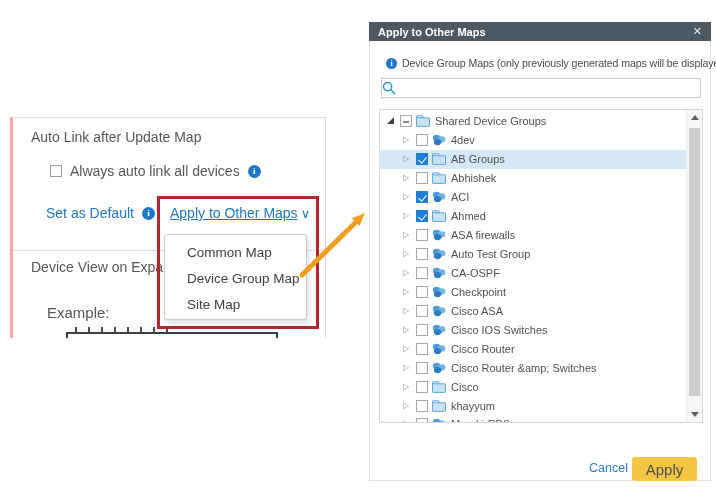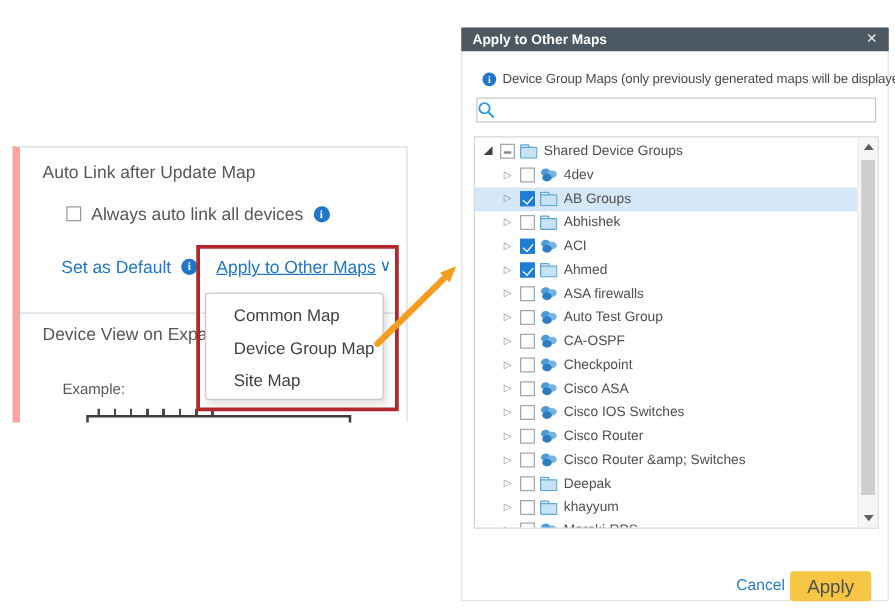--- a/index.html
+++ b/index.html
@@ -2,37 +2,37 @@
 <html><head>
 <meta charset="utf-8">
 <style>
   html,body{margin:0;padding:0;background:#fff;}
   *{box-sizing:border-box;}
   .canvas{position:relative;width:716px;height:487px;background:#fff;overflow:hidden;
           font-family:"Liberation Sans","DejaVu Sans",sans-serif;color:#54585A;}
 
   
   .left-panel{position:absolute;left:10px;top:117px;width:316px;height:221px;
-              border-top:1px solid #DADADA;border-left:6px solid #fca5a5;border-right:1px solid #DADADA;
+              border-top:1px solid #DADADA;border-left:3px solid #fca5a5;border-right:1px solid #DADADA;
               background:#fff;overflow:hidden;}
   .lp-title{position:absolute;left:18px;top:11px;font-size:14px;color:#54585A;}
   .lp-cbrow{position:absolute;left:37px;top:45px;display:flex;align-items:center;gap:8px;}
   .lp-checkbox{width:12px;height:12px;border:1px solid #9B9B9B;background:#fff;flex:none;}
   .lp-cbrow .lbl{font-size:14px;color:#54585A;}
   .info-icon{display:inline-flex;align-items:center;justify-content:center;width:13px;height:13px;
              border-radius:50%;background:#2077C8;color:#fff;flex:none;}
   .info-icon::after{content:"i";font:bold 9px "Liberation Serif","DejaVu Serif",serif;}
   .lp-defrow{position:absolute;left:33px;top:87px;display:flex;align-items:center;gap:8px;}
   .blue-text{font-size:14px;color:#2176C7;}
   .apply-link{position:absolute;left:157px;top:87px;display:flex;align-items:center;gap:3px;cursor:pointer;}
   .apply-link .txt{font-size:14px;color:#2176C7;text-decoration:underline;}
   .apply-link .chev{font-size:13px;color:#2176C7;}
   .lp-divider{position:absolute;left:0;top:132px;width:100%;height:1px;background:#DADADA;}
   .lp-sec2{position:absolute;left:18px;top:141px;font-size:14px;color:#54585A;white-space:nowrap;}
-  .lp-example{position:absolute;left:34px;top:186px;font-size:12px;color:#54585A;}
+  .lp-example{position:absolute;left:34px;top:186px;font-size:15px;color:#54585A;}
   .example-box{position:absolute;left:53px;top:214px;width:212px;height:14px;border:2px solid #3E3E3E;background:#fff;}
   .example-ticks{position:absolute;left:62px;top:209px;width:102px;height:5px;
                  background:repeating-linear-gradient(90deg,#4A4A4A 0 2px,transparent 2px 13px);}
 
   
   .dropdown{position:absolute;left:164px;top:234px;width:143px;height:86px;background:#fff;
             border:1px solid #C9C9C9;border-radius:3px;box-shadow:2px 3px 5px rgba(0,0,0,0.13);
             z-index:5;padding-top:5px;}
   .dropdown .dd-item{height:26px;line-height:26px;padding-left:22px;font-size:13.5px;color:#3F3F3F;cursor:pointer;white-space:nowrap;}
 
@@ -321,21 +321,21 @@
           </div>
           <div class="tree-row">
             <span class="toggle">▷</span>
             <span class="cb unchecked"></span>
             <span class="ticon">
               <svg width="14" height="12" viewBox="0 0 14 12">
                 <rect x="0.5" y="0.8" width="6.5" height="4" rx="0.6" fill="#E3F1FA" stroke="#5EA6D6"></rect>
                 <rect x="0.5" y="2.8" width="13" height="8.6" rx="0.6" fill="#C6E3F6" stroke="#5EA6D6"></rect>
               </svg>
             </span>
-            <span class="tlabel">Deepak</span>
+            <span class="tlabel">Cisco</span>
           </div>
           <div class="tree-row">
             <span class="toggle">▷</span>
             <span class="cb unchecked"></span>
             <span class="ticon">
               <svg width="14" height="12" viewBox="0 0 14 12">
                 <rect x="0.5" y="0.8" width="6.5" height="4" rx="0.6" fill="#E3F1FA" stroke="#5EA6D6"></rect>
                 <rect x="0.5" y="2.8" width="13" height="8.6" rx="0.6" fill="#C6E3F6" stroke="#5EA6D6"></rect>
               </svg>
             </span>

